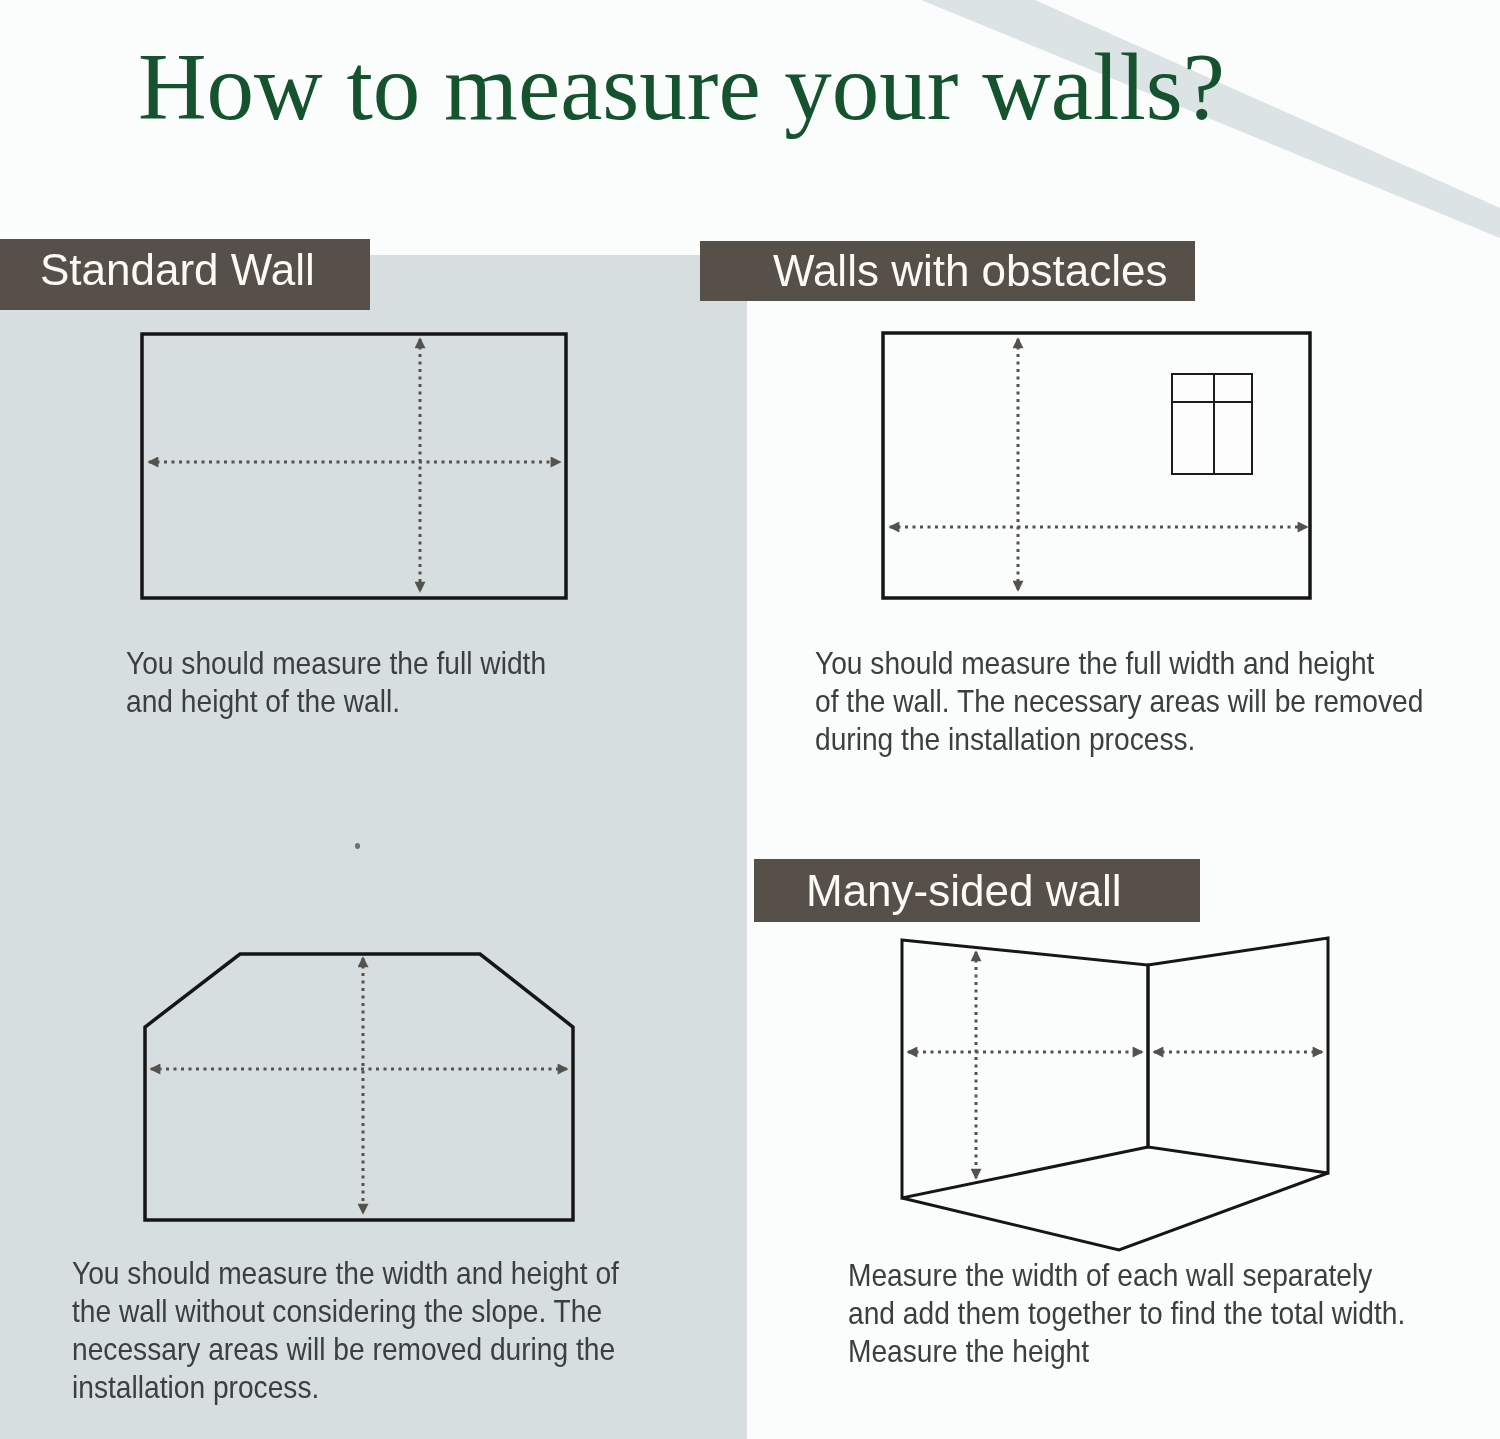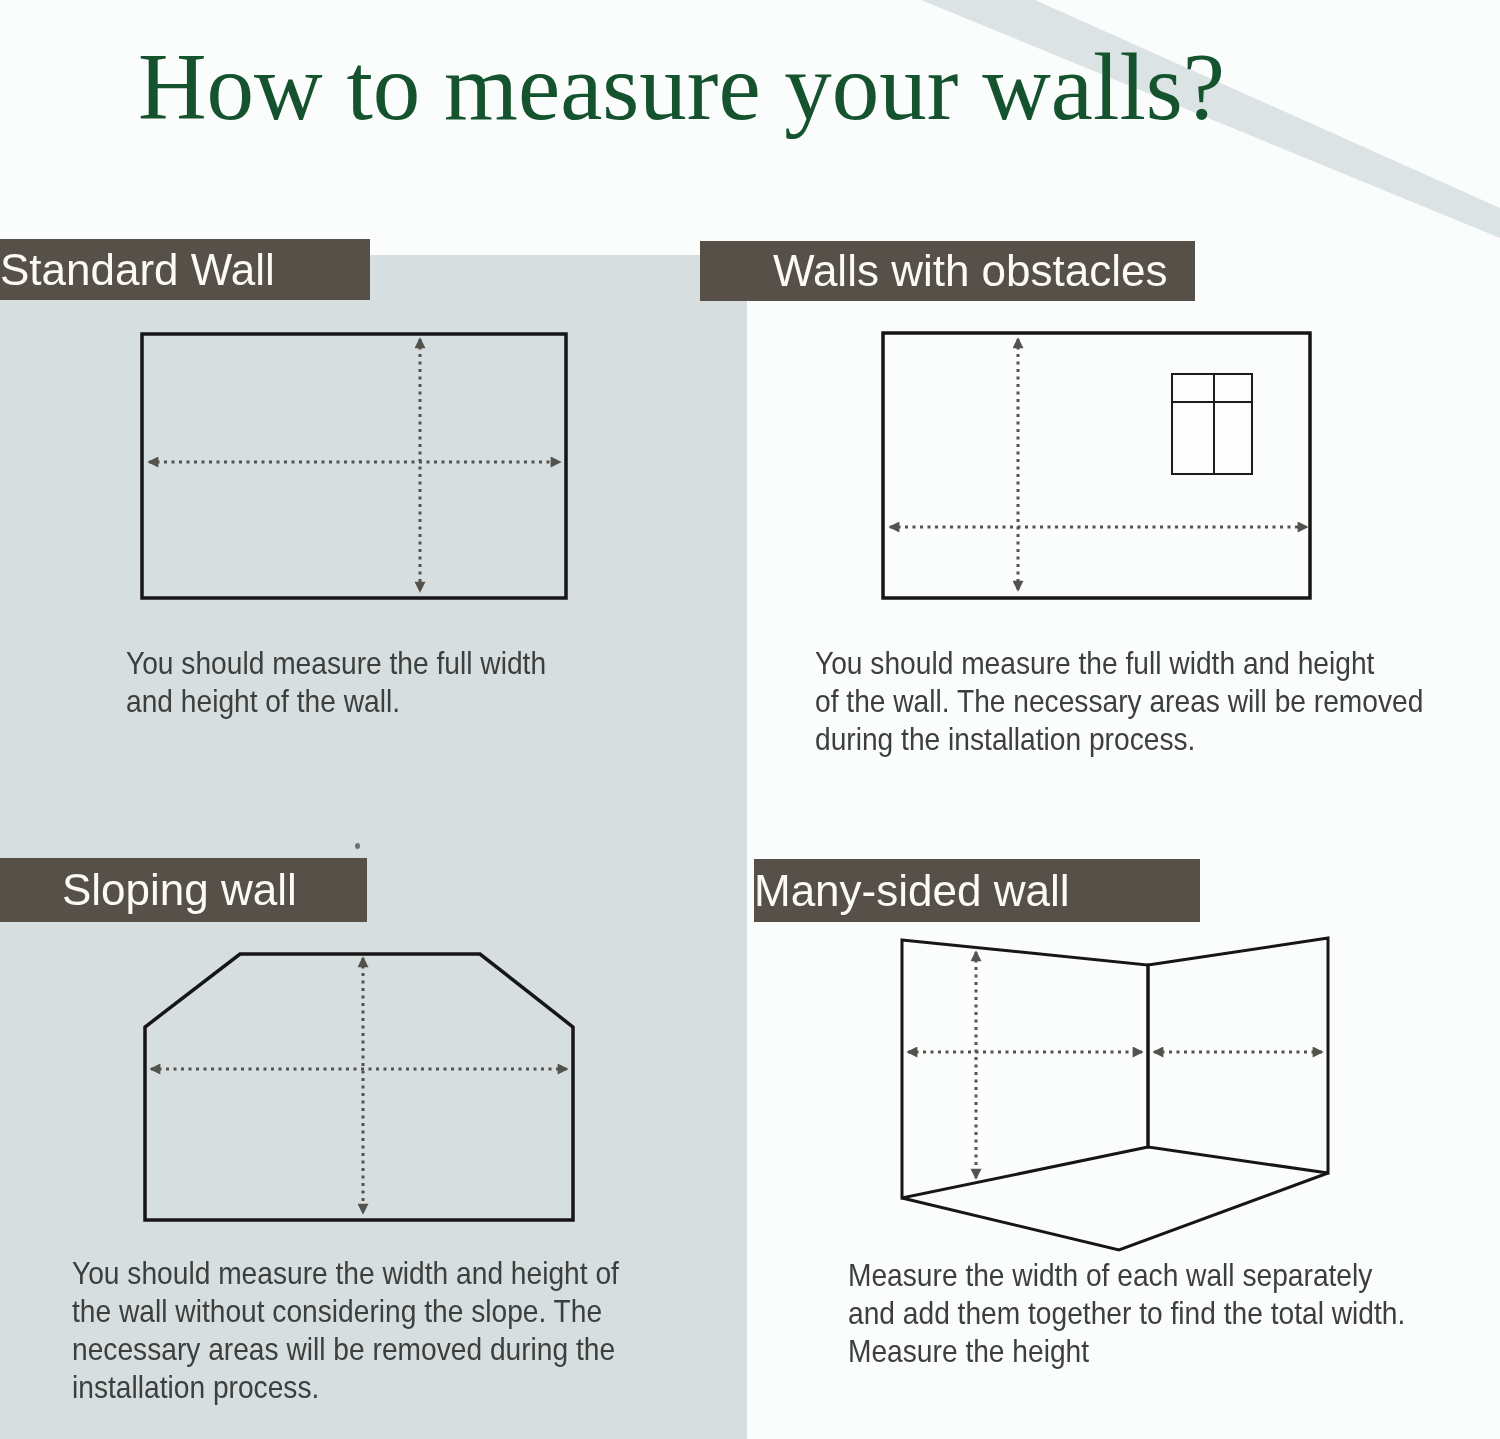--- a/index.html
+++ b/index.html
@@ -24,24 +24,24 @@
     white-space:nowrap;
   }
   .bar{
     position:absolute;
     background:#575049;
     color:#fbfaf4;
     font-size:44px;
     white-space:nowrap;
     overflow:hidden;
   }
-  .bar-1{left:0;top:239px;width:370px;height:61px;line-height:61px;box-sizing:border-box;}
+  .bar-1{left:0;top:239px;width:370px;height:71px;line-height:61px;padding-left:40px;box-sizing:border-box;}
   .bar-2{left:700px;top:241px;width:495px;height:60px;line-height:60px;padding-left:73px;box-sizing:border-box;}
   .bar-3{left:0;top:858px;width:367px;height:64px;line-height:64px;padding-left:62px;box-sizing:border-box;}
-  .bar-4{left:754px;top:859px;width:446px;height:63px;line-height:63px;box-sizing:border-box;}
+  .bar-4{left:754px;top:859px;width:446px;height:63px;line-height:63px;padding-left:52px;box-sizing:border-box;}
   .diagram{position:absolute;}
   .d1{left:130px;top:320px;}
   .d2{left:870px;top:320px;}
   .d3{left:130px;top:940px;}
   .d4{left:880px;top:920px;}
   .shape{fill:none;stroke:#161616;stroke-width:3.5;}
   .shape-thin{fill:none;stroke:#1c1c1c;stroke-width:2;}
   .win{fill:#fdfdfd;stroke:#1c1c1c;stroke-width:2;}
   .wall3d{fill:none;stroke:#161616;stroke-width:3;}
   .dash{
@@ -85,23 +85,20 @@
 
   <div class="page-title">How to measure your walls?</div>
 
   <div class="speck"></div>
 
   <div class="bar bar-1">
     <span>Standard Wall</span>
   </div>
   <div class="bar bar-2">
     <span>Walls with obstacles</span>
-  </div>
-  <div class="bar bar-3">
-    <span>Sloping wall</span>
   </div>
   <div class="bar bar-4">
     <span>Many-sided wall</span>
   </div>
 
   <svg class="diagram d1" width="450" height="292" viewBox="0 0 450 292">
     <rect class="shape" x="12" y="14" width="424" height="264"></rect>
     <line class="dash" x1="19" y1="142" x2="430" y2="142"></line>
     <line class="dash" x1="290" y1="19" x2="290" y2="271"></line>
   </svg>

